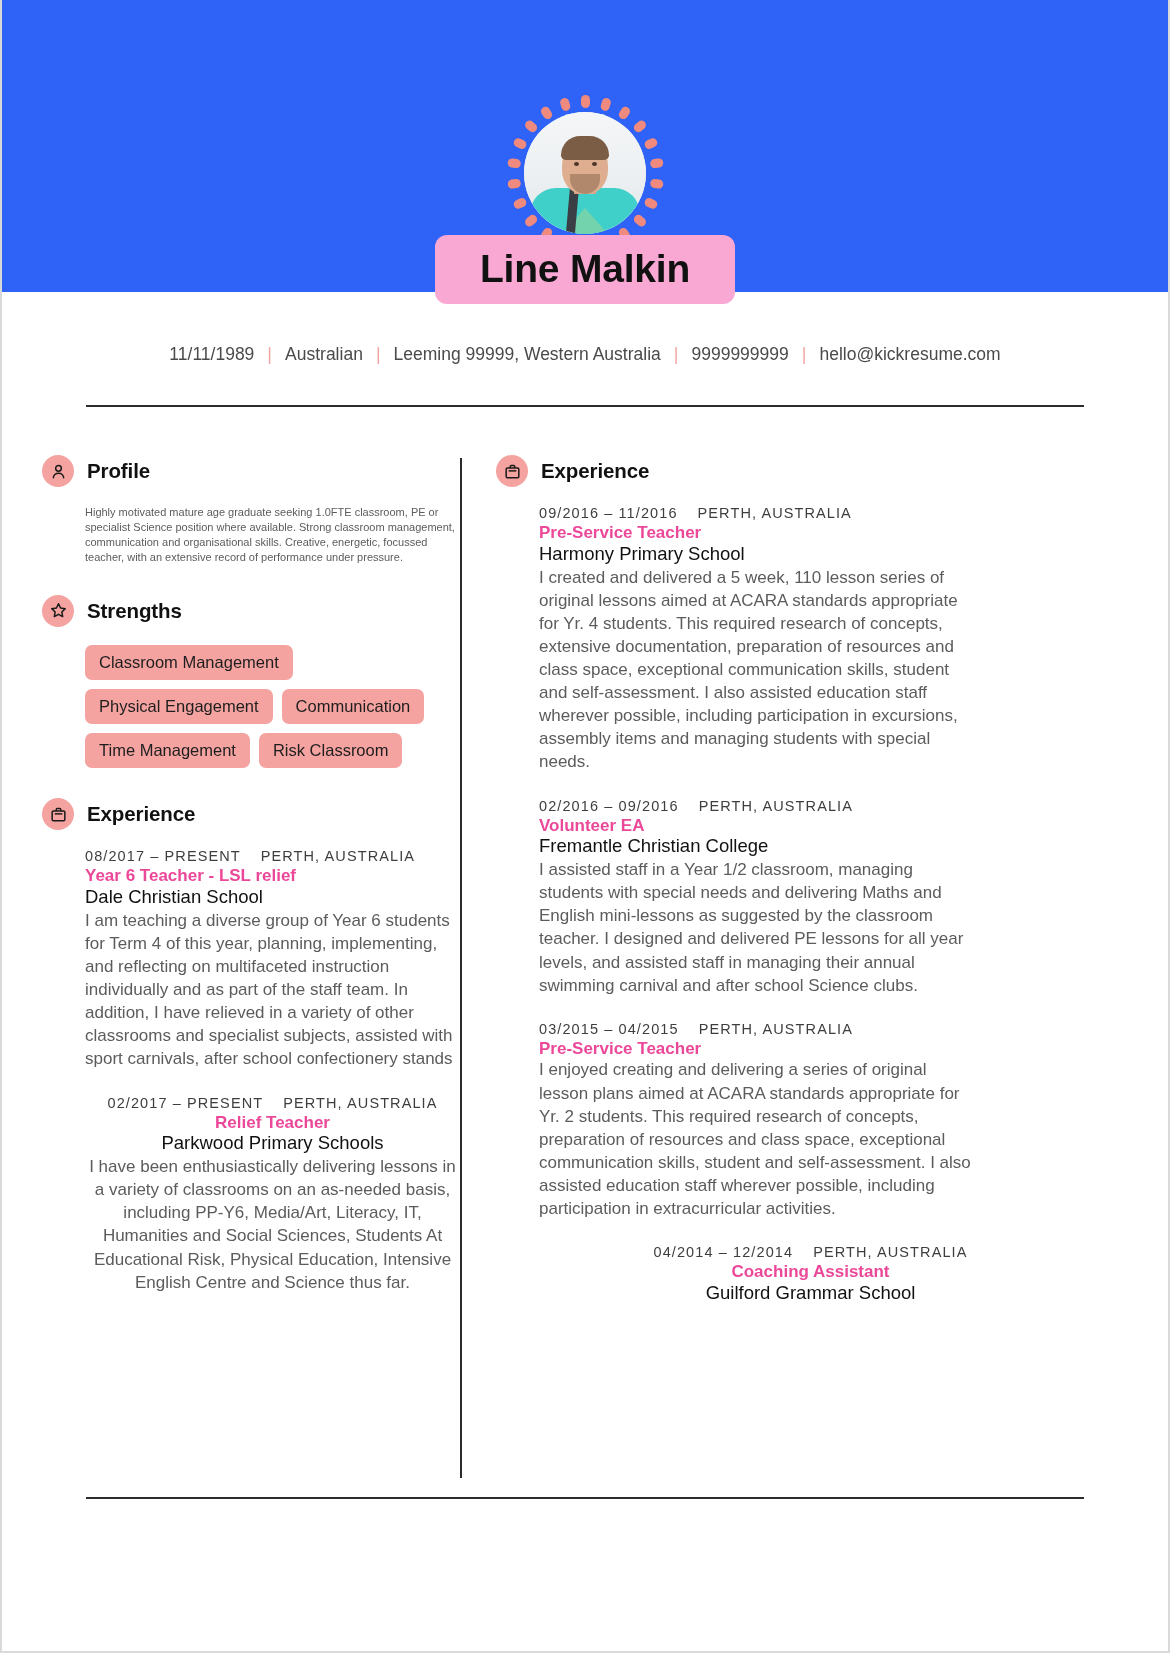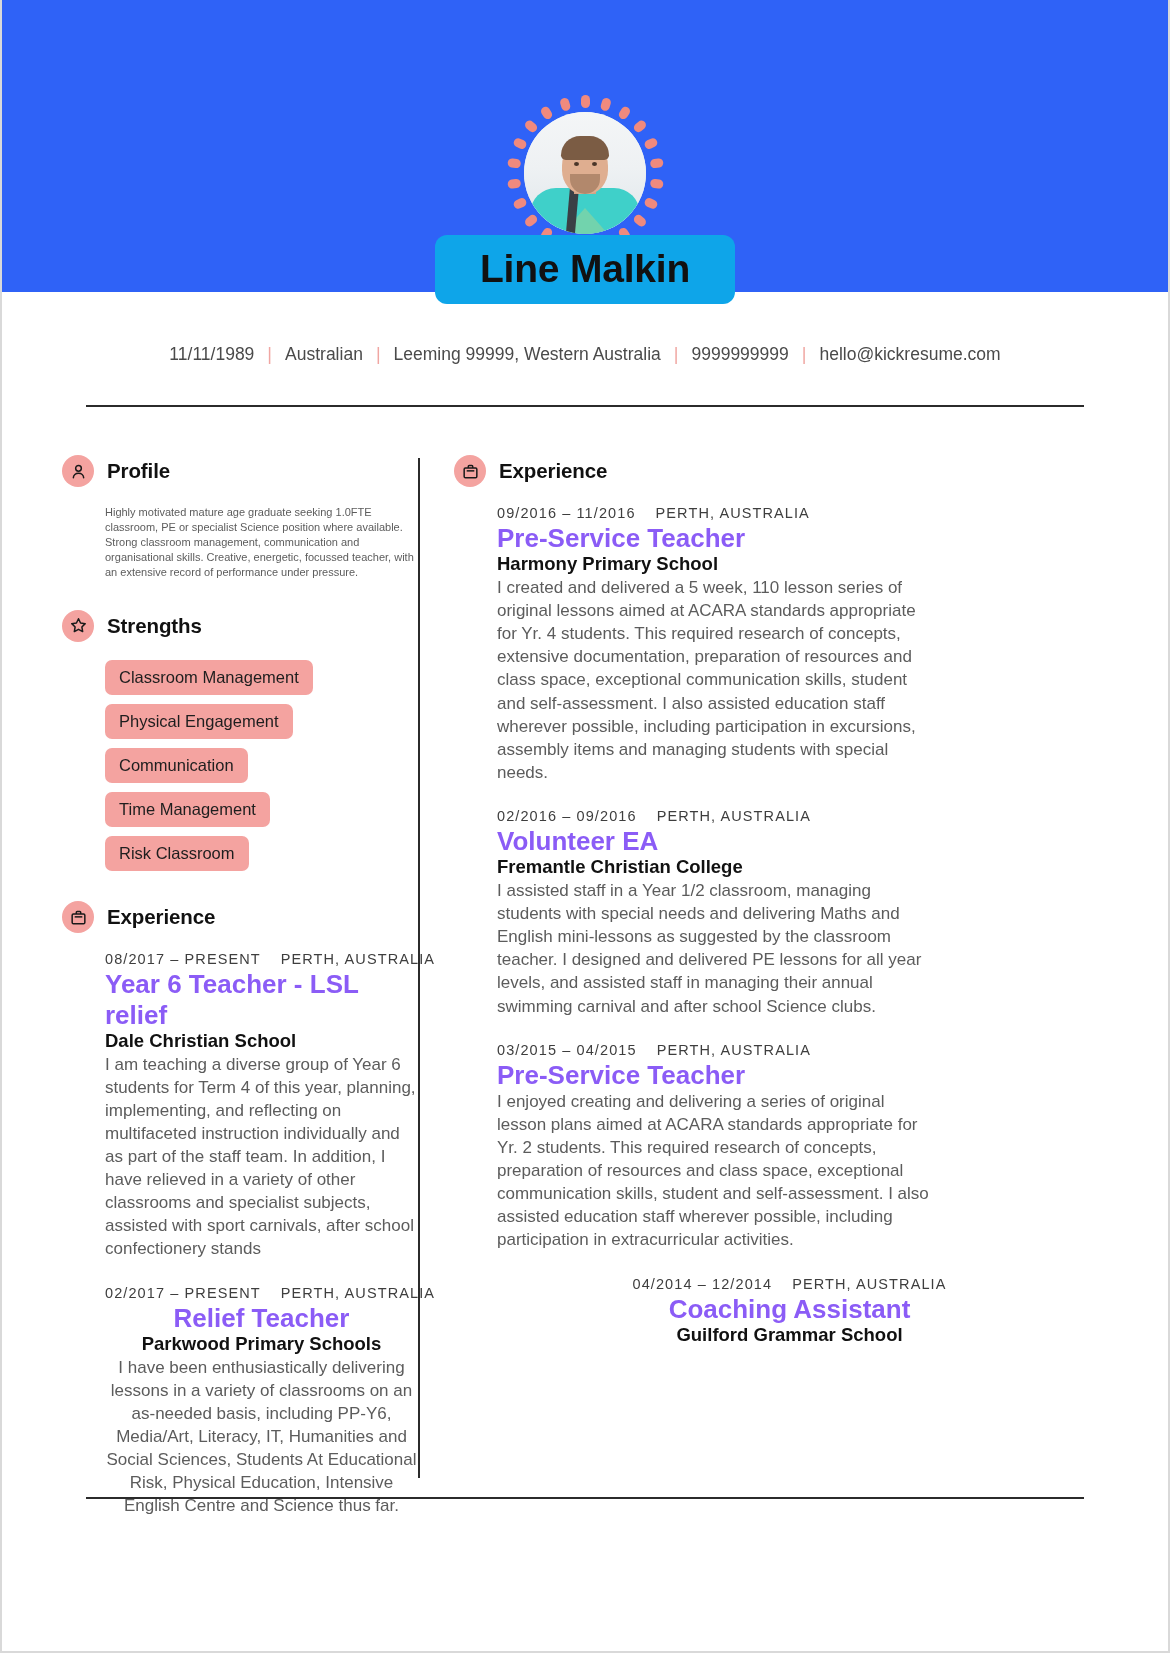--- a/index.html
+++ b/index.html
@@ -134,21 +134,21 @@
     width: 46px; height: 26px;
     background: #72d3ad;
     clip-path: polygon(50% 0, 100% 100%, 0 100%);
   }
 
   .name-plate {
     position: absolute;
     left: 50%;
     top: 235px;
     transform: translateX(-50%);
-    background: #0ea5e9;
+    background: #f9a8d4;
     border-radius: 12px;
     padding: 14px 44px 16px;
     min-width: 212px;
     text-align: center;
   }
   .name-plate .name {
     font-size: 39px;
     font-weight: bold;
     color: #111111;
     letter-spacing: -0.2px;
@@ -189,22 +189,22 @@
   .rule.bottom { top: 1497px; }
 
   
   .columns {
     position: absolute;
     left: 0; right: 0;
     top: 455px;
     display: flex;
   }
   .col-left {
-    width: 416px;
-    padding-left: 60px;
+    width: 458px;
+    padding-left: 40px;
     box-sizing: border-box;
   }
   .divider {
     width: 2px;
     background: #2b2b2b;
     margin: 3px 0 0 0;
     height: 1020px;
     flex: 0 0 2px;
   }
   .col-right {
@@ -276,28 +276,28 @@
   .exp-item:last-child { margin-bottom: 0; text-align: center; }
   .exp-meta {
     font-size: 14.5px;
     letter-spacing: 1.1px;
     color: #3e3e3e;
     margin-bottom: 2px;
     white-space: nowrap;
   }
   .exp-meta .loc { margin-left: 20px; }
   .exp-role {
-    font-size: 26px;
+    font-size: 17px;
     font-weight: bold;
-    color: #8b5cf6;
+    color: #ec4899;
     line-height: 1.16;
   }
   .exp-org {
     font-size: 18.5px;
-    font-weight: bold;
+    font-weight: normal;
     color: #111111;
     line-height: 1.18;
     margin-bottom: 1px;
   }
   .exp-desc {
     font-size: 17px;
     line-height: 1.36;
     color: #5c5c5c;
   }
   .col-left .exp-desc, .col-left .body-text { max-width: 430px; }

